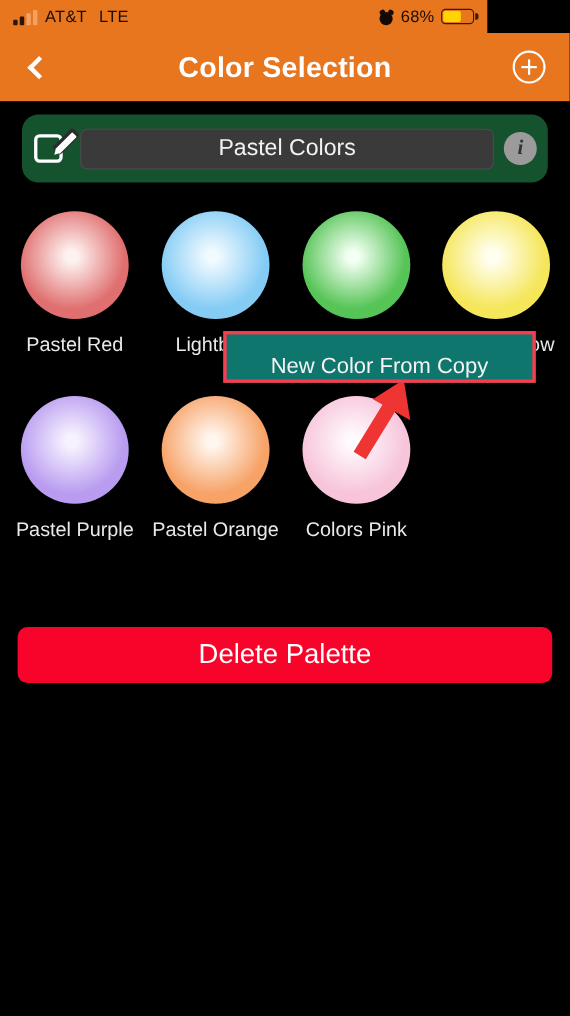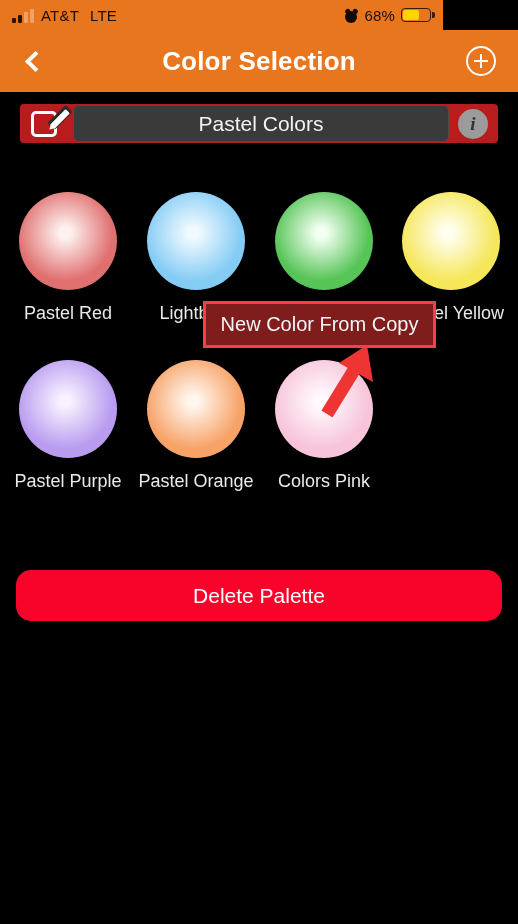--- a/index.html
+++ b/index.html
@@ -87,22 +87,22 @@
     border: 2px solid #fff; border-radius: 50%;
   }
   .plus-circle::before, .plus-circle::after {
     content: ""; position: absolute; background: #fff;
   }
   .plus-circle::before { left: 50%; top: 6px; bottom: 6px; width: 2px; margin-left: -1px; }
   .plus-circle::after { top: 50%; left: 6px; right: 6px; height: 2px; margin-top: -1px; }
 
   
   .namebar {
-    position: absolute; left: 20px; top: 104px; width: 478px; height: 39px;
-    background: #b91c1c; border-radius: 4px;
+    position: absolute; left: 20px; top: 104px; width: 478px; height: 62px;
+    background: #14532d; border-radius: 15px;
     display: flex; align-items: center; padding: 0 10px; gap: 9px;
   }
   .edit-icon { width: 34px; height: 34px; position: relative; flex: 0 0 auto; cursor: pointer; }
   .edit-icon .sq {
     position: absolute; left: 1px; top: 4px; width: 26px; height: 26px;
     border: 3px solid #fff; border-radius: 5px;
   }
   .edit-icon .pen {
     position: absolute; right: 1px; top: 1px; width: 6px; height: 22px;
     background: #fff; transform: rotate(45deg);
@@ -139,30 +139,30 @@
     width: 98px; height: 98px; border-radius: 50%;
   }
   .ball-label {
     margin-top: 12px; font-size: 18px; color: #e9e9e9;
     text-align: center; line-height: 23px; width: 124px;
   }
 
   
   .delete-btn {
     position: absolute; left: 16px; top: 570px; width: 486px; height: 51px;
-    background: #f8042a; border-radius: 15px;
+    background: #f8042a; border-radius: 9px;
     display: flex; align-items: center; justify-content: center;
-    font-size: 21px; color: #fff; cursor: pointer;
+    font-size: 25px; color: #fff; cursor: pointer;
   }
 
   
   .tooltip {
-    position: absolute; left: 203px; top: 301px; width: 233px; height: 47px;
-    background: #7f1d1d; border: 3px solid #fd3b4f;
-    display: flex; align-items: center; justify-content: center;
+    position: absolute; left: 203px; top: 301px; width: 284px; height: 47px;
+    background: #0f766e; border: 3px solid #fd3b4f;
+    display: flex; align-items: flex-end; justify-content: center;
     z-index: 20;
   }
   .tooltip span {
     font-size: 20px; color: #f4f4f4;
   }
   .arrow-layer {
     position: absolute; left: 0; top: 0; width: 518px; height: 924px;
     pointer-events: none; z-index: 19;
   }
 </style>

